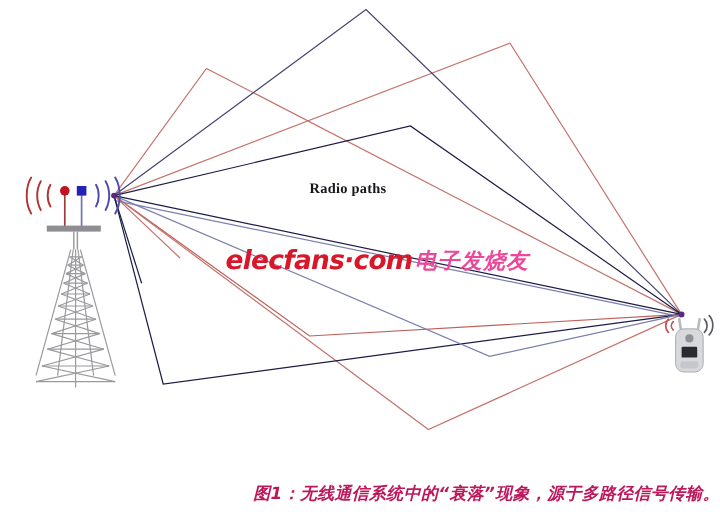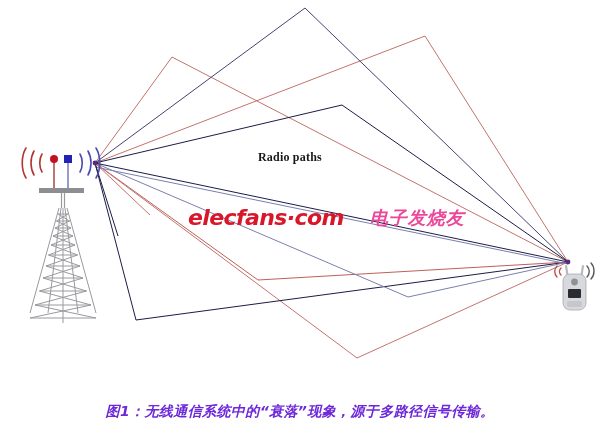--- a/index.html
+++ b/index.html
@@ -10,38 +10,38 @@
   #stage{position:absolute;left:0;top:0;width:600px;height:390px;background:#fff;}
   #rays{position:absolute;left:0;top:0;width:600px;height:442px;}
   .lbl-radio{
     position:absolute;left:258px;top:150px;
     font-family:"Liberation Serif",serif;
     font-size:12px;font-weight:bold;color:#17171c;
     letter-spacing:0.2px;white-space:nowrap;
   }
   .watermark{
     position:absolute;left:188px;top:207px;
-    display:flex;align-items:center;gap:26px;white-space:nowrap;
+    display:flex;align-items:center;gap:2px;white-space:nowrap;
   }
   .wm-latin{
     font-family:"DejaVu Sans",sans-serif;
     font-size:22px;font-weight:bold;color:#d8172a;
     font-style:italic;letter-spacing:-0.6px;line-height:1;
   }
   .wm-cn{
     font-family:"DejaVu Sans",sans-serif;
     font-size:18px;font-weight:bold;color:#ec4899;
     font-style:italic;letter-spacing:1px;line-height:1;
   }
   .tower{position:absolute;left:18px;top:128px;width:96px;height:200px;}
   .phone{position:absolute;left:552px;top:252px;width:46px;height:62px;}
   .caption{
-    position:absolute;left:0;top:403px;width:600px;text-align:center;
+    position:absolute;left:0;top:403px;width:600px;text-align:right;
     font-family:"DejaVu Sans",sans-serif;
-    font-size:14px;font-style:italic;font-weight:bold;color:#6d28d9;
+    font-size:14px;font-style:italic;font-weight:bold;color:#be185d;
     letter-spacing:0.4px;white-space:nowrap;
   }
 </style>
 </head>
 <body>
 
 <div id="stage">
 
   <svg id="rays" viewBox="0 0 600 442" xmlns="http://www.w3.org/2000/svg">
 

